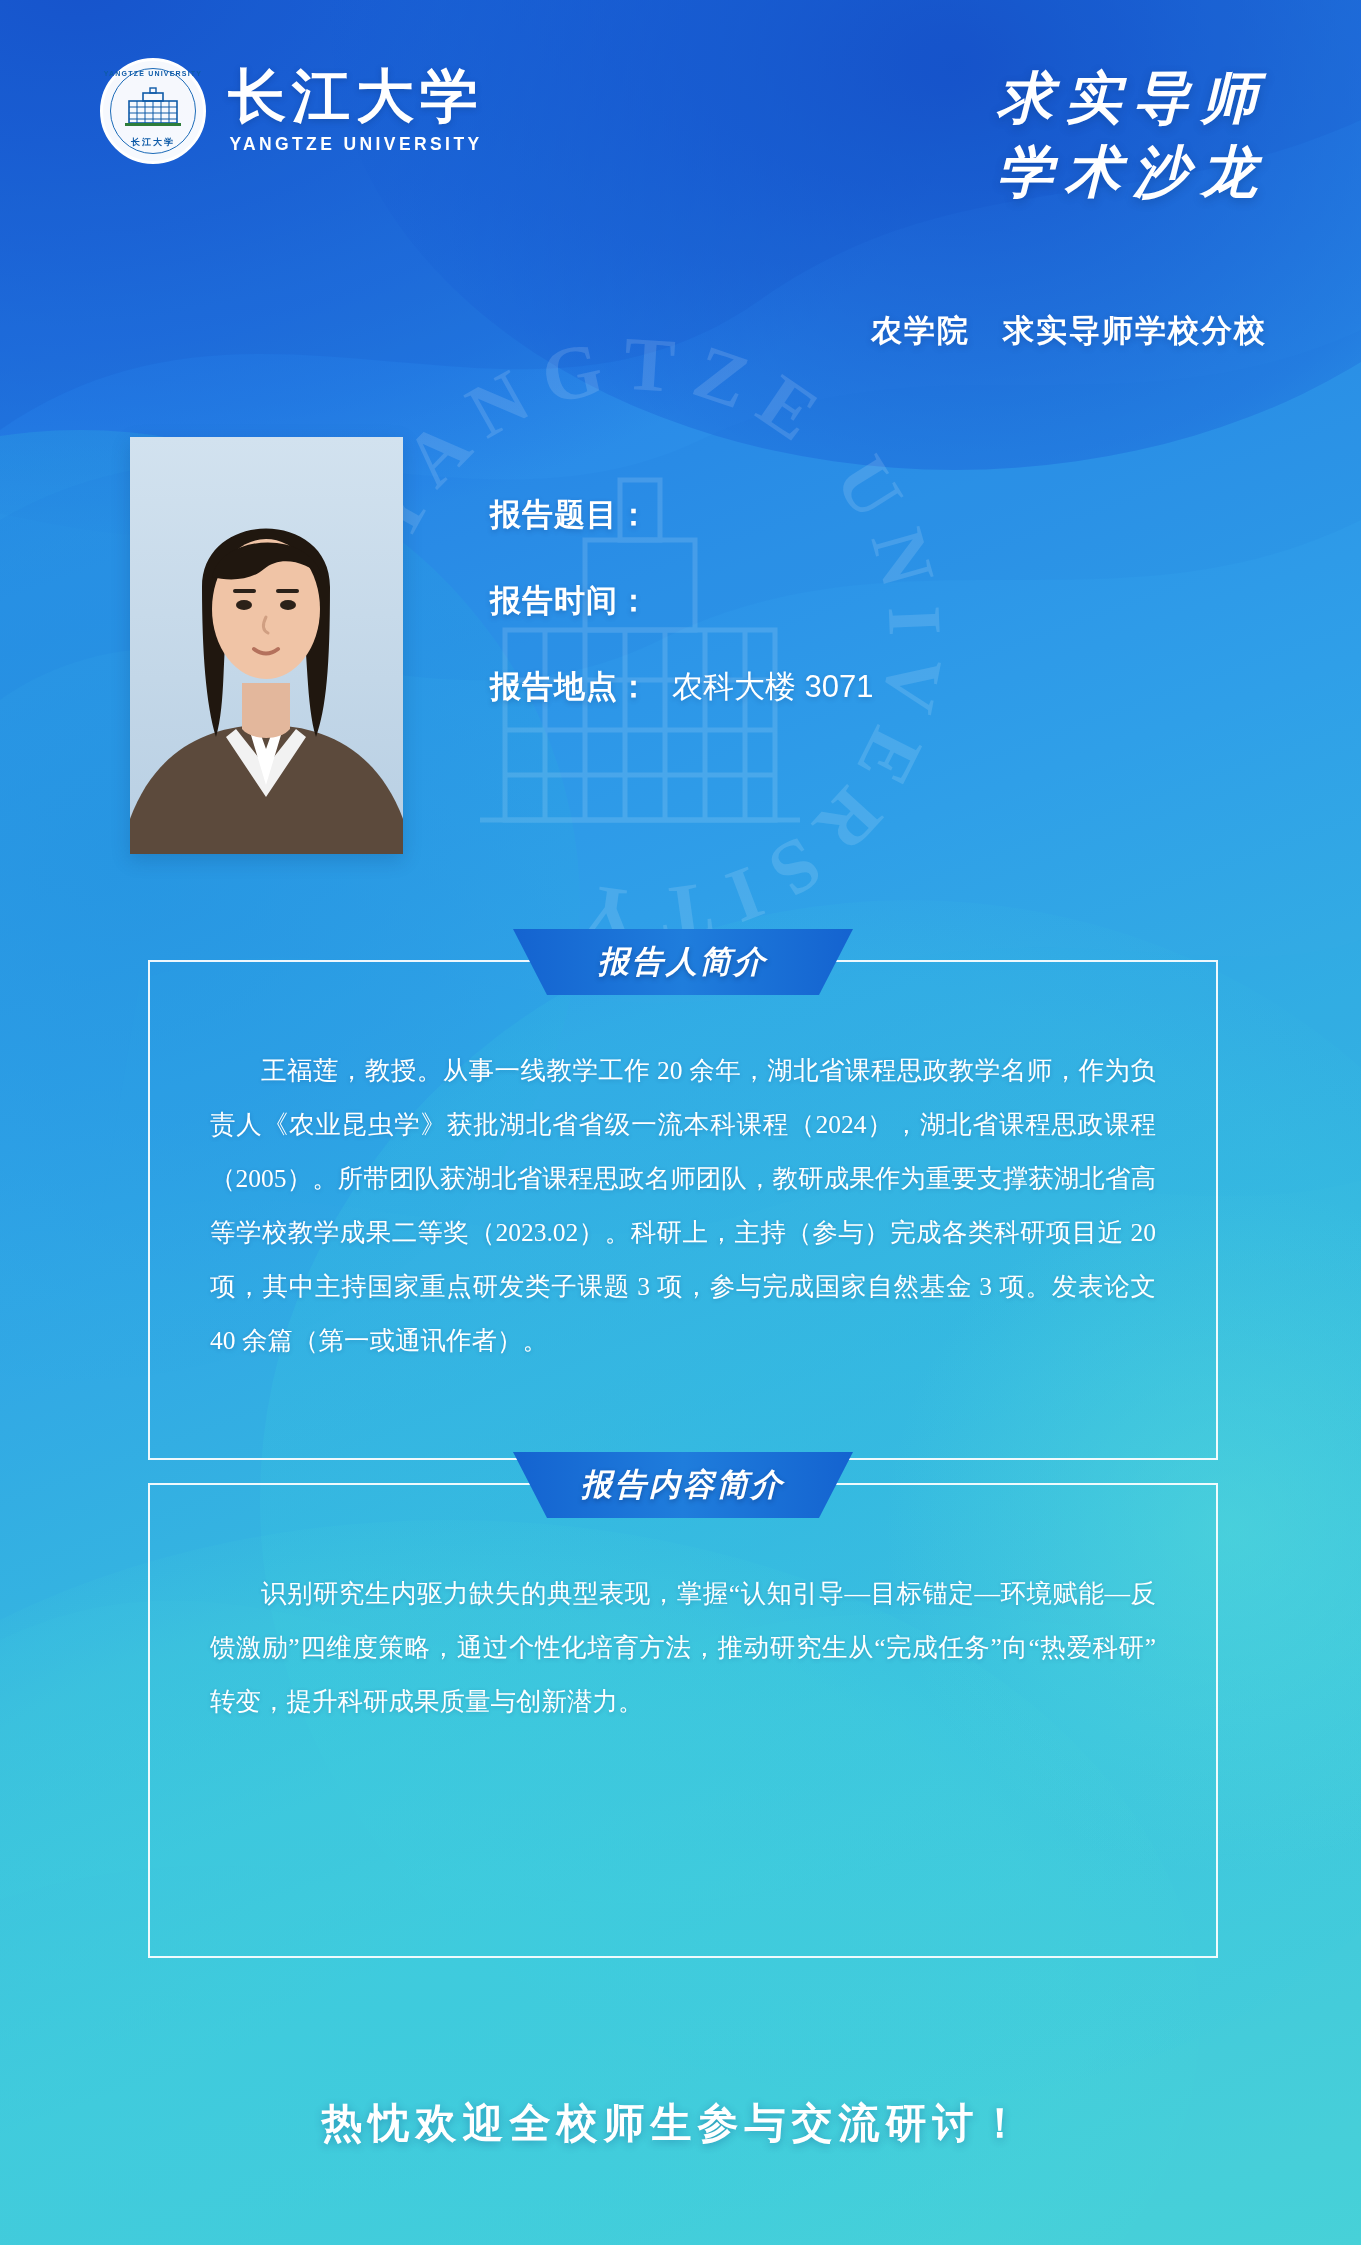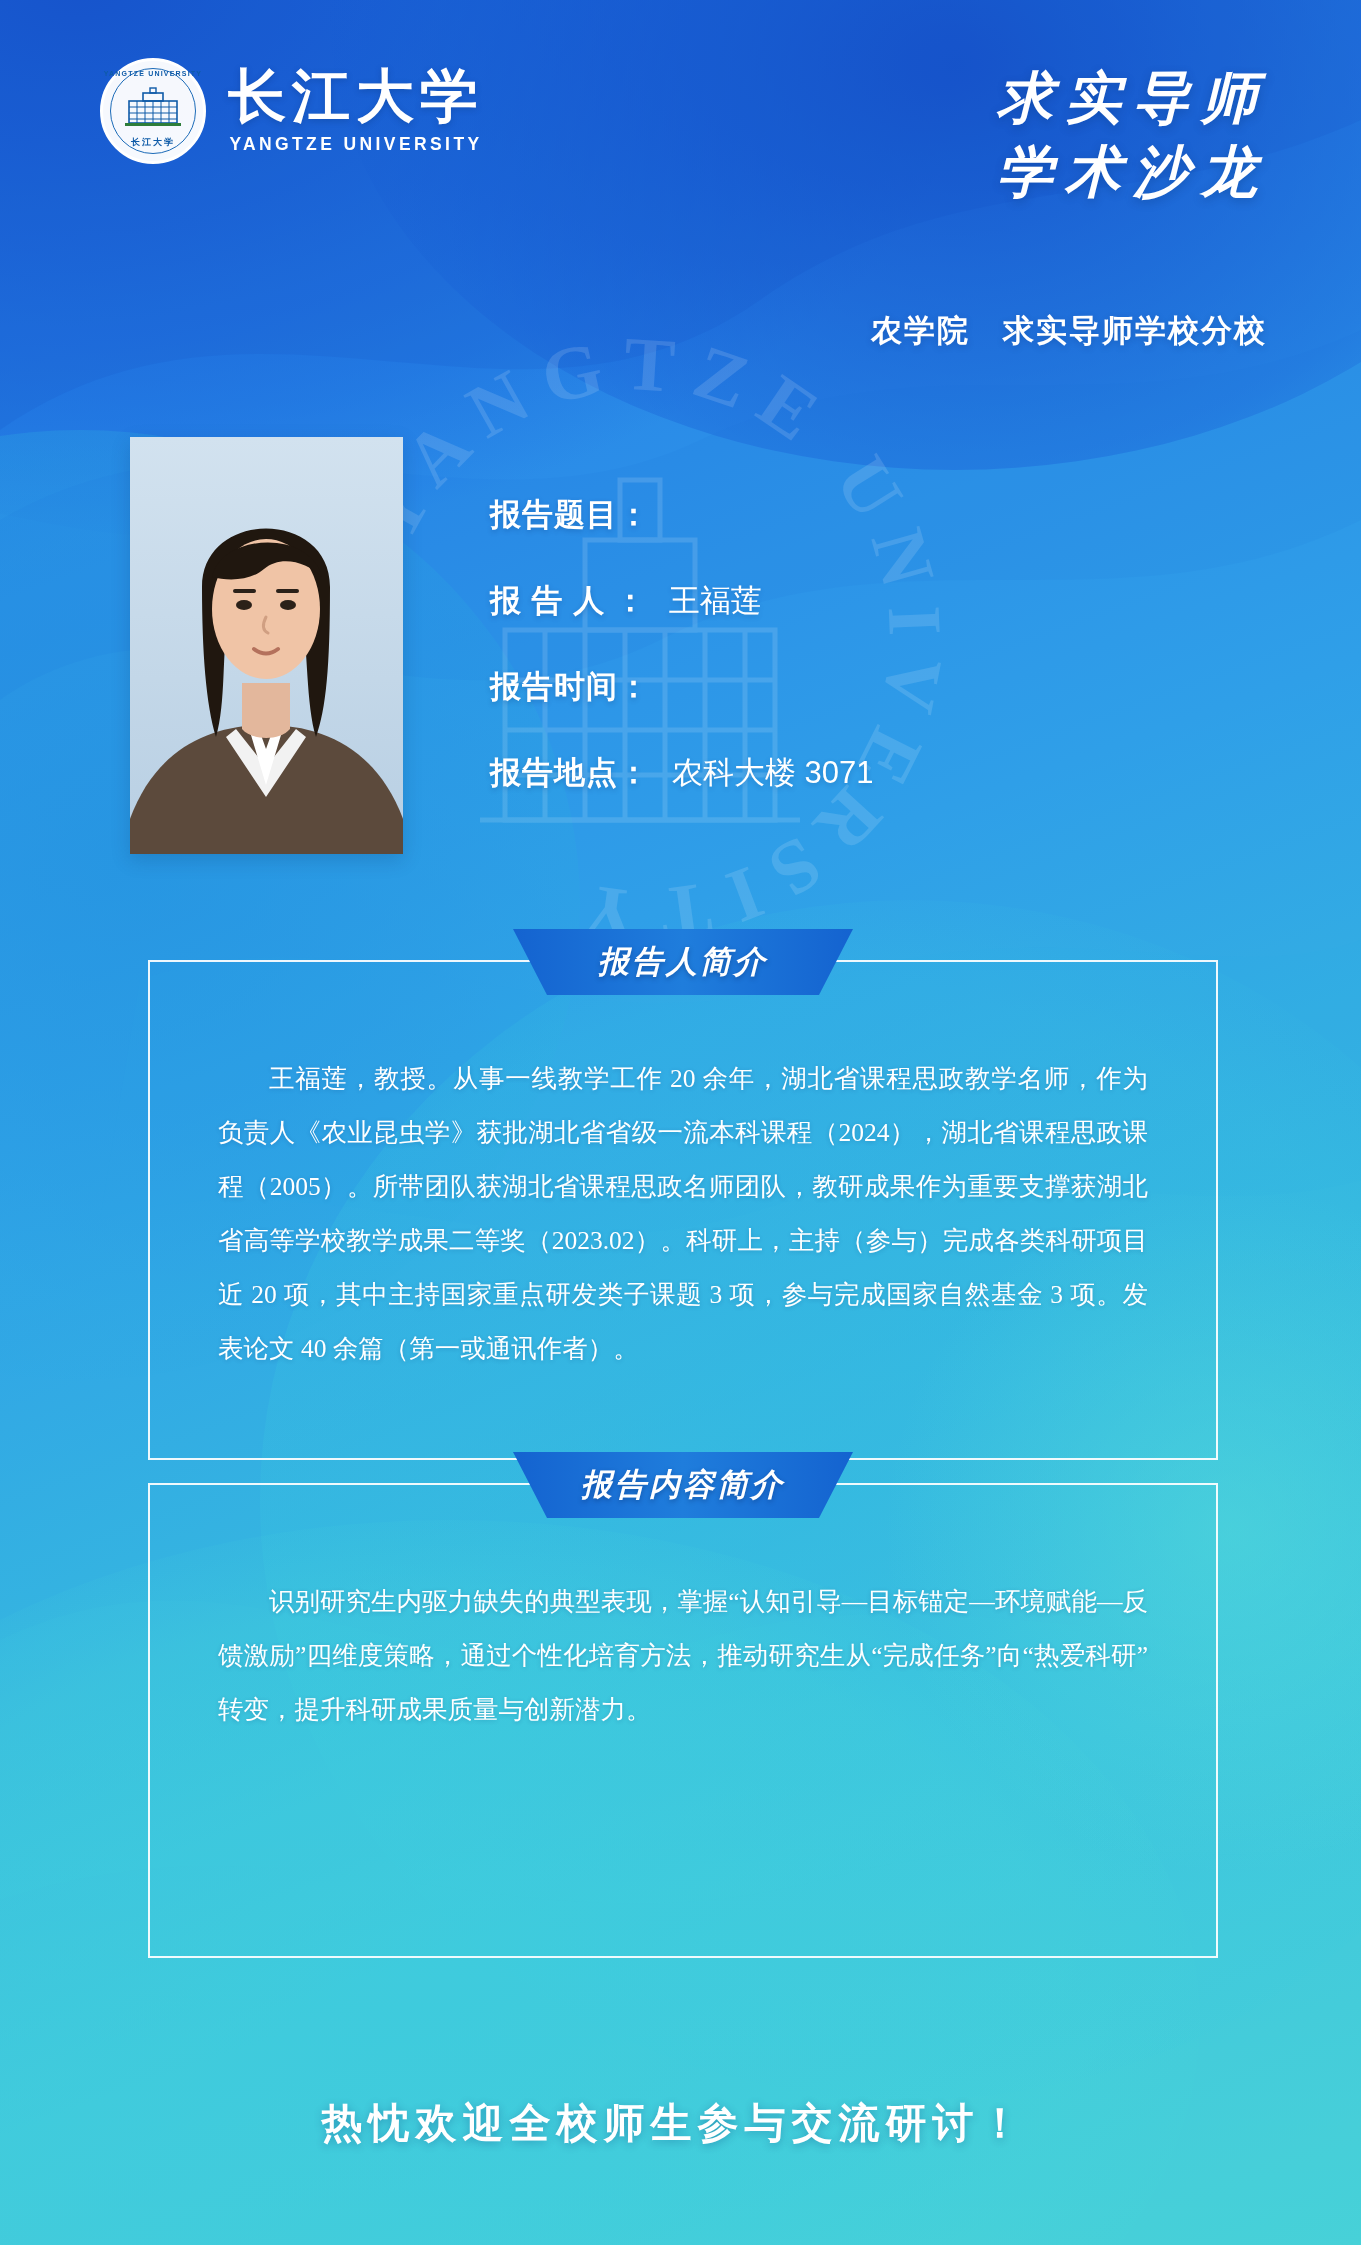--- a/index.html
+++ b/index.html
@@ -220,21 +220,21 @@
   .panel-body {
     padding: 74px 52px 40px 52px;
     color: #ffffff;
     font-family: "Liberation Serif", "DejaVu Serif", serif;
     font-size: 25.5px;
     line-height: 2.12;
     text-align: justify;
     text-shadow: 0 1px 4px rgba(0,45,110,0.22);
   }
   .panel-body p {
-    margin: 16px;
+    margin: 8px;
     text-indent: 2em;
   }
   .ribbon {
     position: absolute;
     top: -33px;
     left: 50%;
     transform: translateX(-50%);
     width: 340px;
     height: 66px;
     display: flex;
@@ -373,24 +373,20 @@
       <path d="M124,212 q12,9 24,0" stroke="#b4715c" stroke-width="4" fill="none" stroke-linecap="round"></path>
       <path d="M136,180 q-6,12 2,16" stroke="#d09f82" stroke-width="3" fill="none" stroke-linecap="round"></path>
     </svg>
   </div>
 
   <div class="info">
     <div class="info-row">
       <span class="info-label">报告题目：</span>
     </div>
     <div class="info-row">
-      <span class="info-label">报 告 人 ：</span>
-      <span class="info-value">王福莲</span>
-    </div>
-    <div class="info-row">
       <span class="info-label">报告时间：</span>
     </div>
     <div class="info-row">
       <span class="info-label">报告地点：</span>
       <span class="info-value">农科大楼 3071</span>
     </div>
   </div>
 
   <div class="panel panel-1">
     <div class="ribbon">报告人简介</div>

